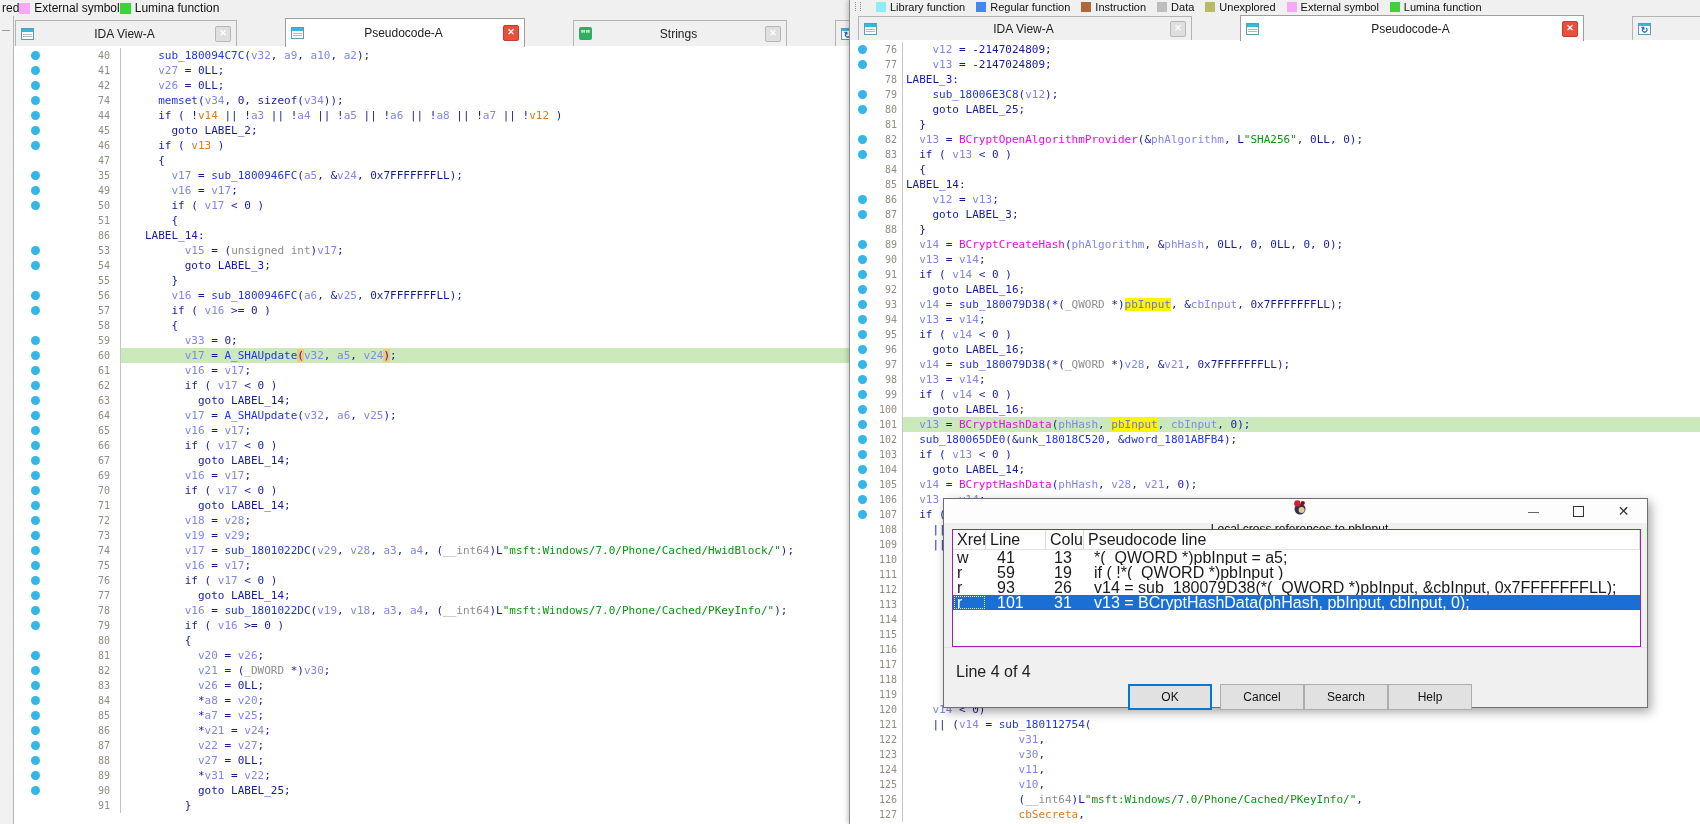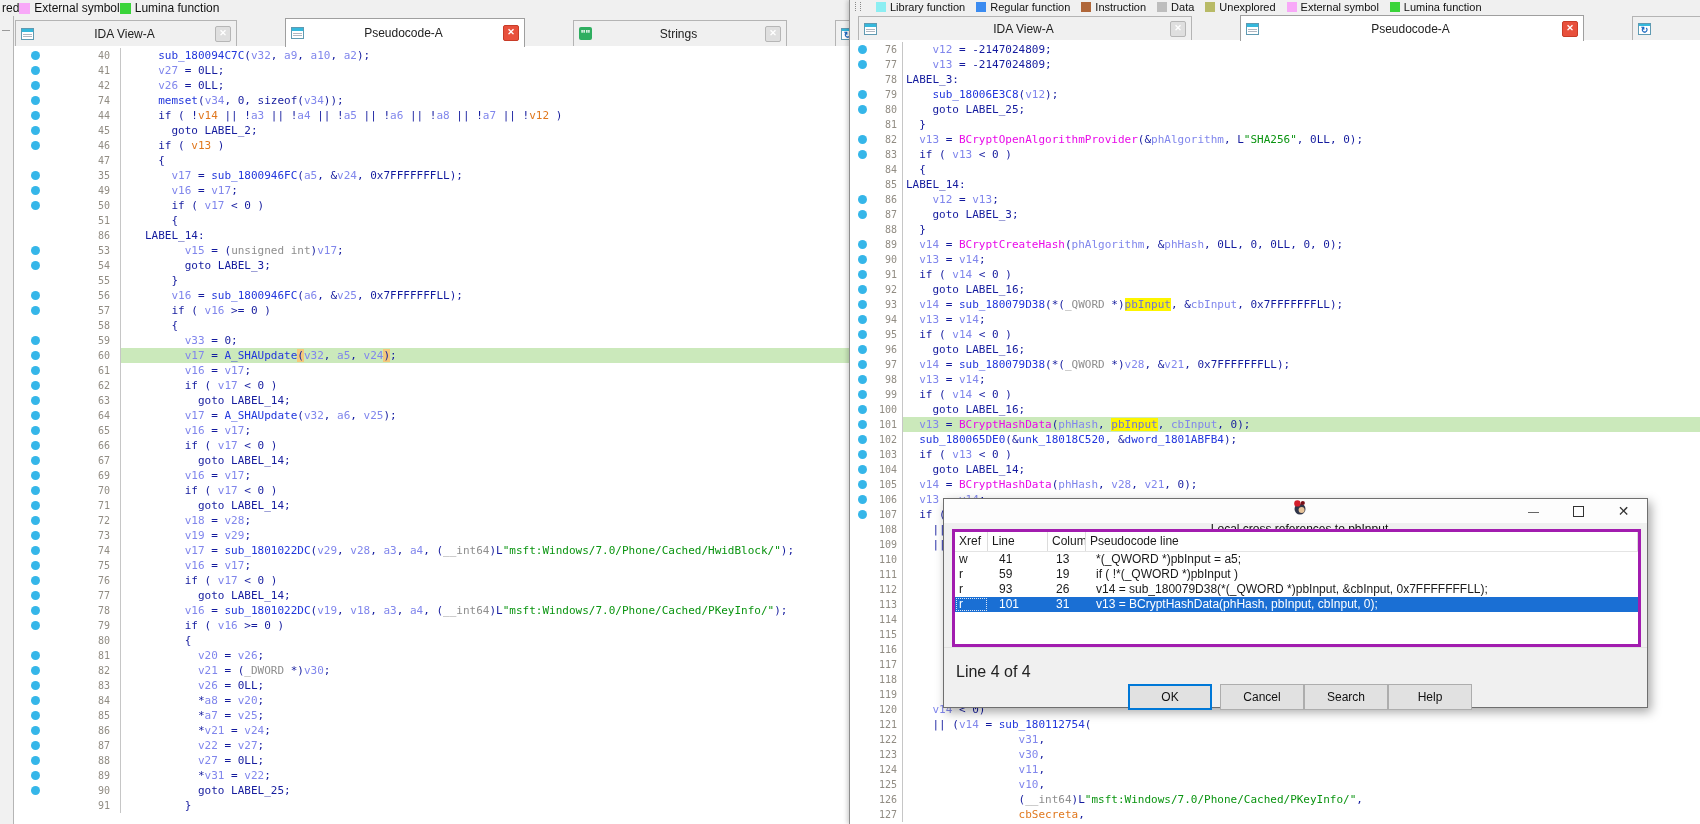--- a/index.html
+++ b/index.html
@@ -71,21 +71,21 @@
   .edge-strip::before{content:"";position:absolute;top:14px;left:2px;width:8px;height:1px;background:#9a9a9a;}
   
   .dlg{position:absolute;left:943px;top:498px;width:705px;height:210px;background:#f0f0f0;
        border:1px solid #6f6f6f;box-sizing:border-box;z-index:10;box-shadow:3px 4px 10px rgba(0,0,0,.35);}
   .dlg-title{height:24px;background:#fdfdfd;display:flex;align-items:center;padding-left:8px;gap:7px;
              font-size:12px;color:#111;flex-direction:column;}
   .dlg-controls{position:absolute;top:1px;right:1px;display:flex;}
   .wbtn{width:45px;height:22px;display:flex;align-items:center;justify-content:center;color:#333;font-size:11px;}
   .wbtn .sq{width:9px;height:9px;border:1px solid #333;}
   .xtable{position:absolute;left:8px;top:30px;width:689px;height:118px;background:#fff;
-          border:3px solid #a21caf;box-sizing:border-box;overflow:hidden;font-size:12px;color:#1a1a1a;}
+          border:1px solid #a21caf;box-sizing:border-box;overflow:hidden;font-size:16px;color:#1a1a1a;}
   .xhead{display:flex;height:19px;line-height:19px;border-bottom:1px solid #e4e4e4;}
   .xhead .hc{box-sizing:border-box;border-right:1px solid #dcdcdc;padding-left:4px;white-space:nowrap;overflow:hidden;}
   .xrow{display:flex;height:15px;line-height:15px;white-space:nowrap;}
   .c0{flex:none;width:33px;box-sizing:border-box;padding-left:4px;}
   .c1{flex:none;width:60px;box-sizing:border-box;padding-left:11px;}
   .c2{flex:none;width:38px;box-sizing:border-box;padding-left:8px;}
   .c3{flex:1;box-sizing:border-box;padding-left:10px;overflow:hidden;}
   .xrow.sel{background:#1a6fd4;color:#fff;}
   .xrow.sel .c0{outline:1px dotted #dce6f5;outline-offset:-2px;}
   .dlg-status{position:absolute;left:12px;top:164px;font-size:16px;color:#222;}

